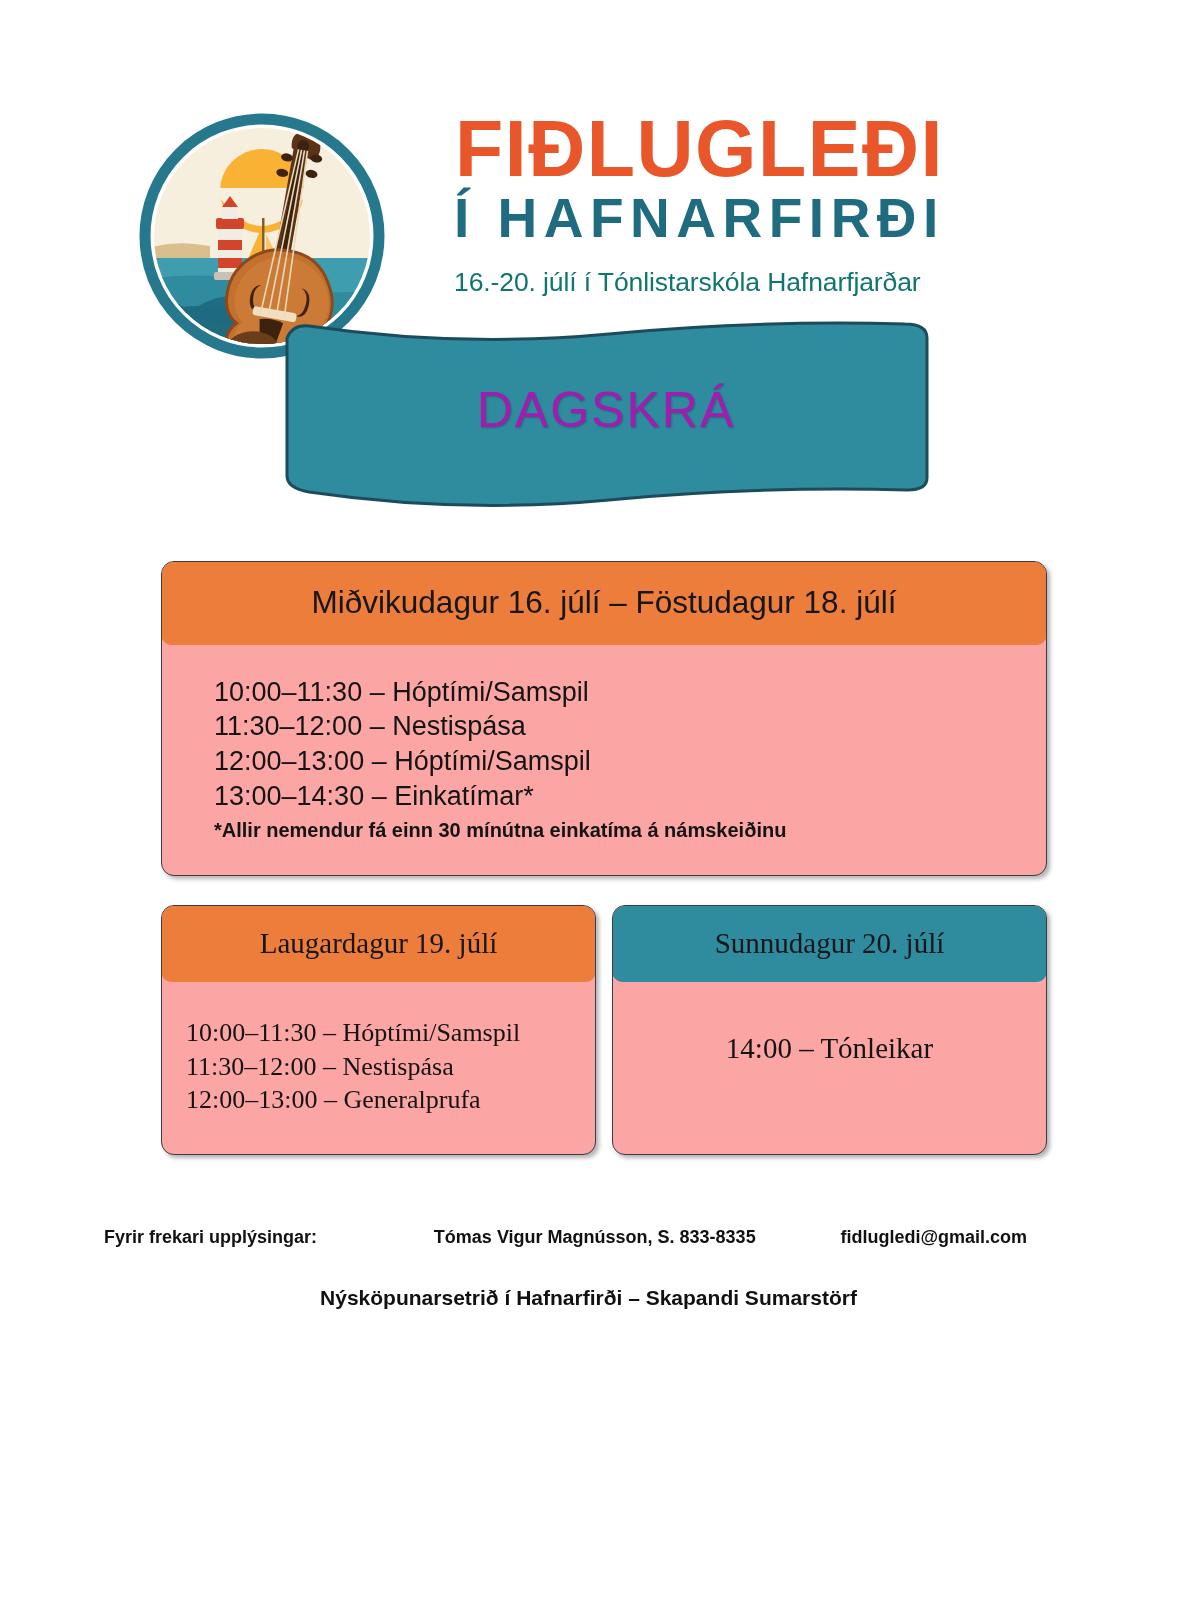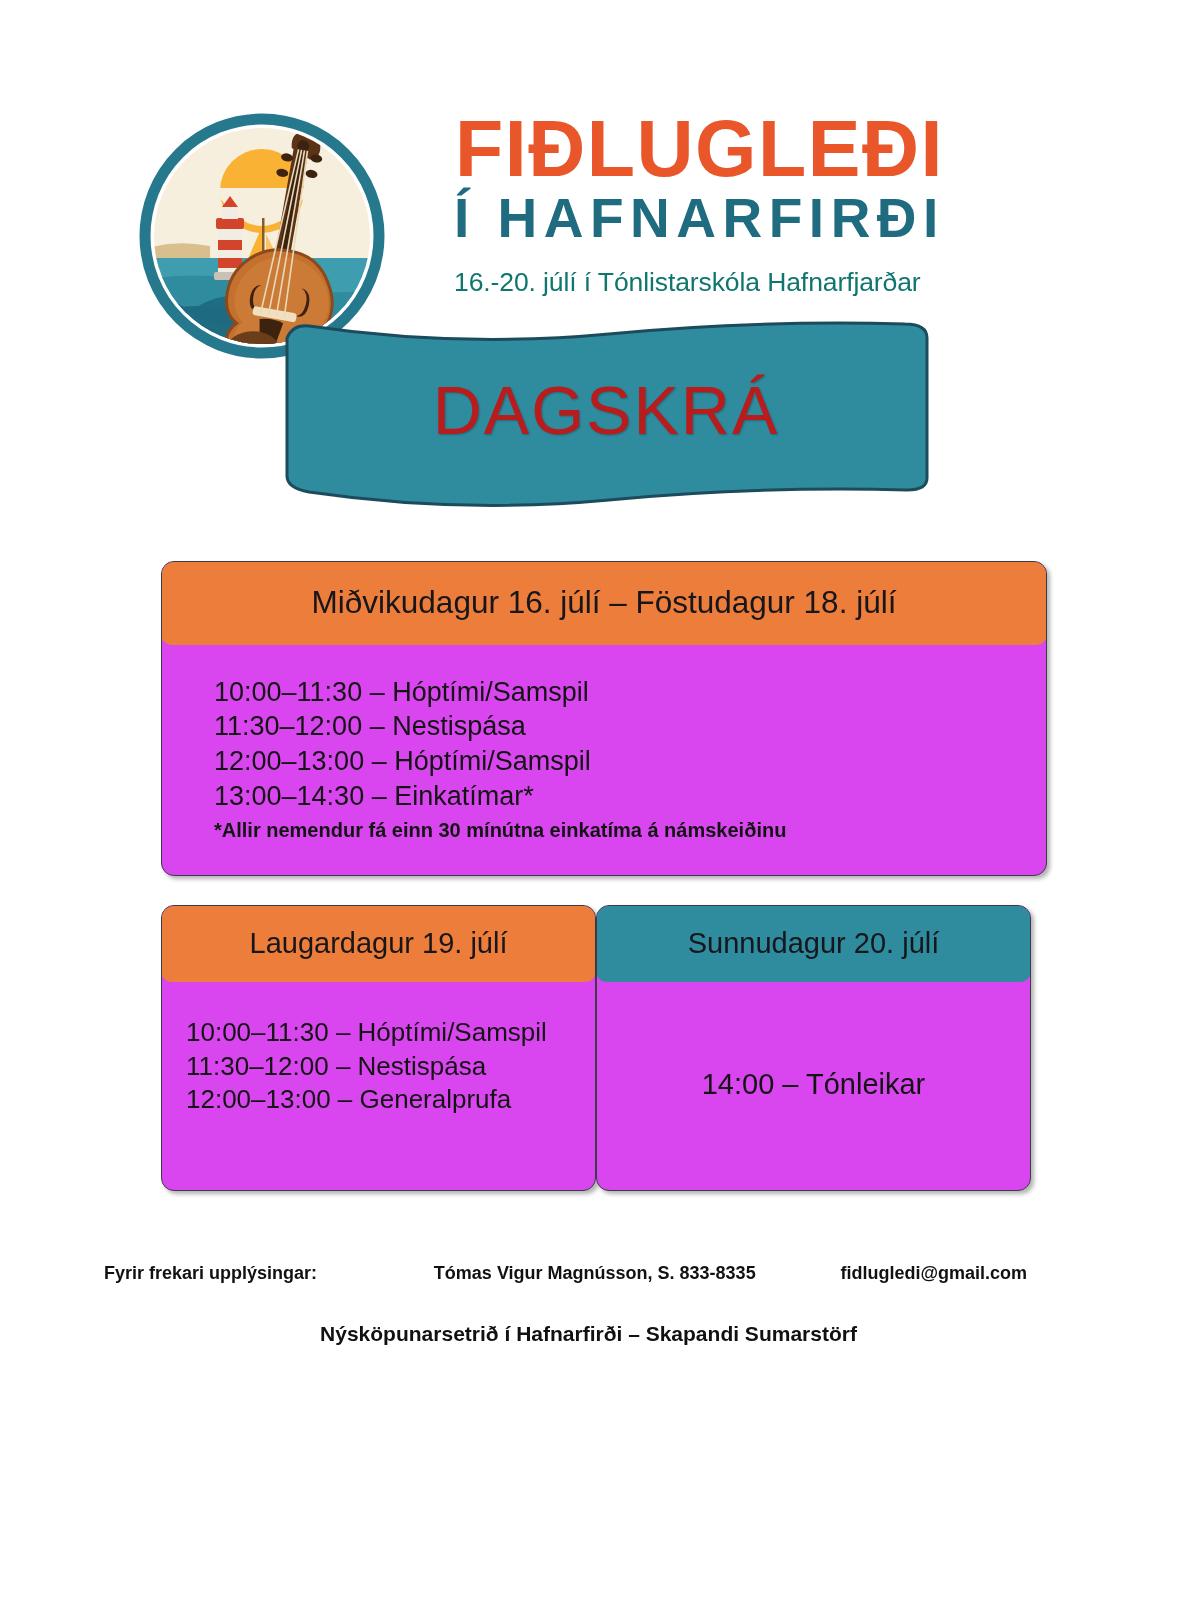--- a/index.html
+++ b/index.html
@@ -73,36 +73,36 @@
     width: 650px;
     height: 200px;
   }
   .banner-label {
     position: absolute;
     left: 281px; top: 0;
     width: 650px; height: 200px;
     display: flex;
     align-items: center;
     justify-content: center;
-    font-size: 68px;
-    color: #b91c1c;
+    font-size: 50px;
+    color: #a21caf;
     letter-spacing: 2px;
     text-shadow: 1px 1px 2px rgba(0,0,0,0.25);
     padding-bottom: 4px;
   }
 
   
   .cards {
     padding: 0 0 0 0;
     margin-top: 34px;
   }
   .card {
     border: 1.5px solid #3C3C46;
     border-radius: 13px;
-    background: #d946ef;
+    background: #fca5a5;
     box-shadow: 3px 3px 4px rgba(0,0,0,0.30);
     overflow: hidden;
     position: relative;
   }
   .card-head {
     border-radius: 11px;
     text-align: center;
     color: #16161B;
     font-size: 31px;
     line-height: 1;
@@ -130,37 +130,38 @@
   }
 
   .card-wide {
     width: 886px;
     margin: 0 auto 0 161px;
   }
   .card-wide .card-head { font-size: 31.5px; }
 
   .row {
     display: flex;
+    gap: 16px;
     margin: 29px 0 0 161px;
     width: 886px;
+    font-family: Liberation Serif, serif;
   }
   .card-half { width: 435px; }
   .card-half .card-head {
     font-size: 29px;
     padding: 24px 8px 24px;
   }
   .card-half .card-body { padding: 34px 0 34px 24px; min-height: 172px; }
   .card-half .sched-line { font-size: 26px; line-height: 1.3; }
 
   .card-sunday .card-body {
     display: flex;
     align-items: flex-start;
     justify-content: center;
     padding: 48px 10px 34px;
-    margin-top: 36px;
   }
   .card-sunday .sched-line { font-size: 29px; }
 
   
   .footer {
     margin-top: 72px;
   }
   .footer-row {
     display: flex;
     align-items: baseline;

